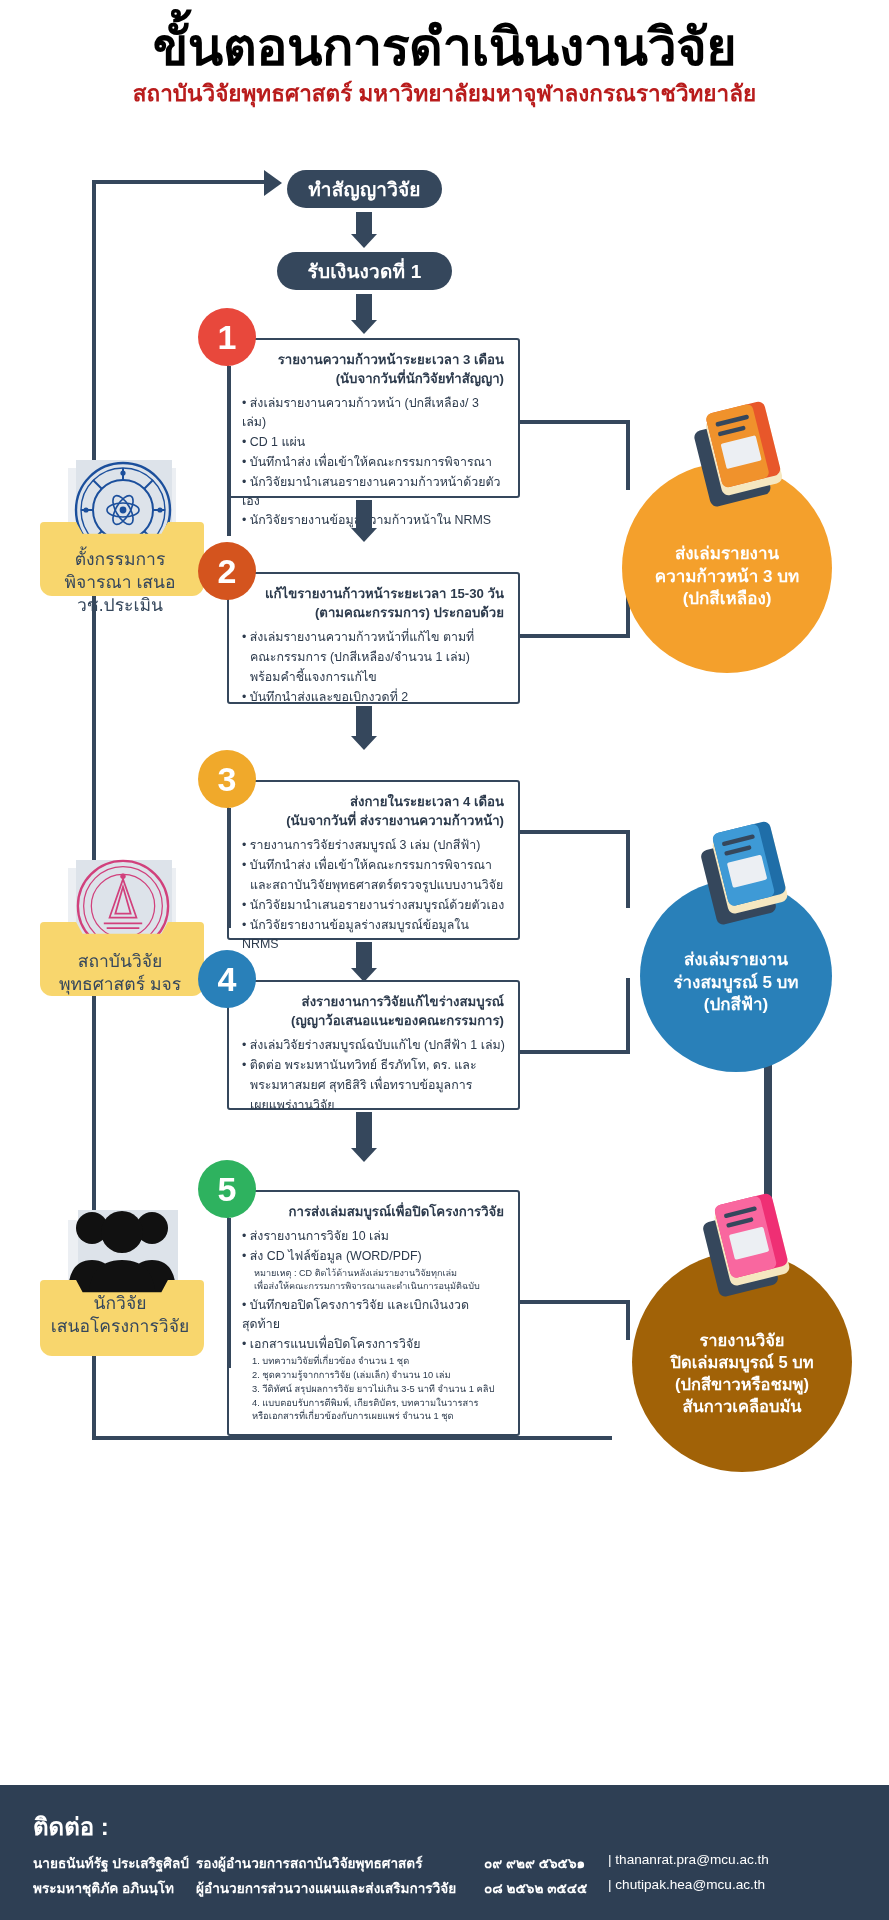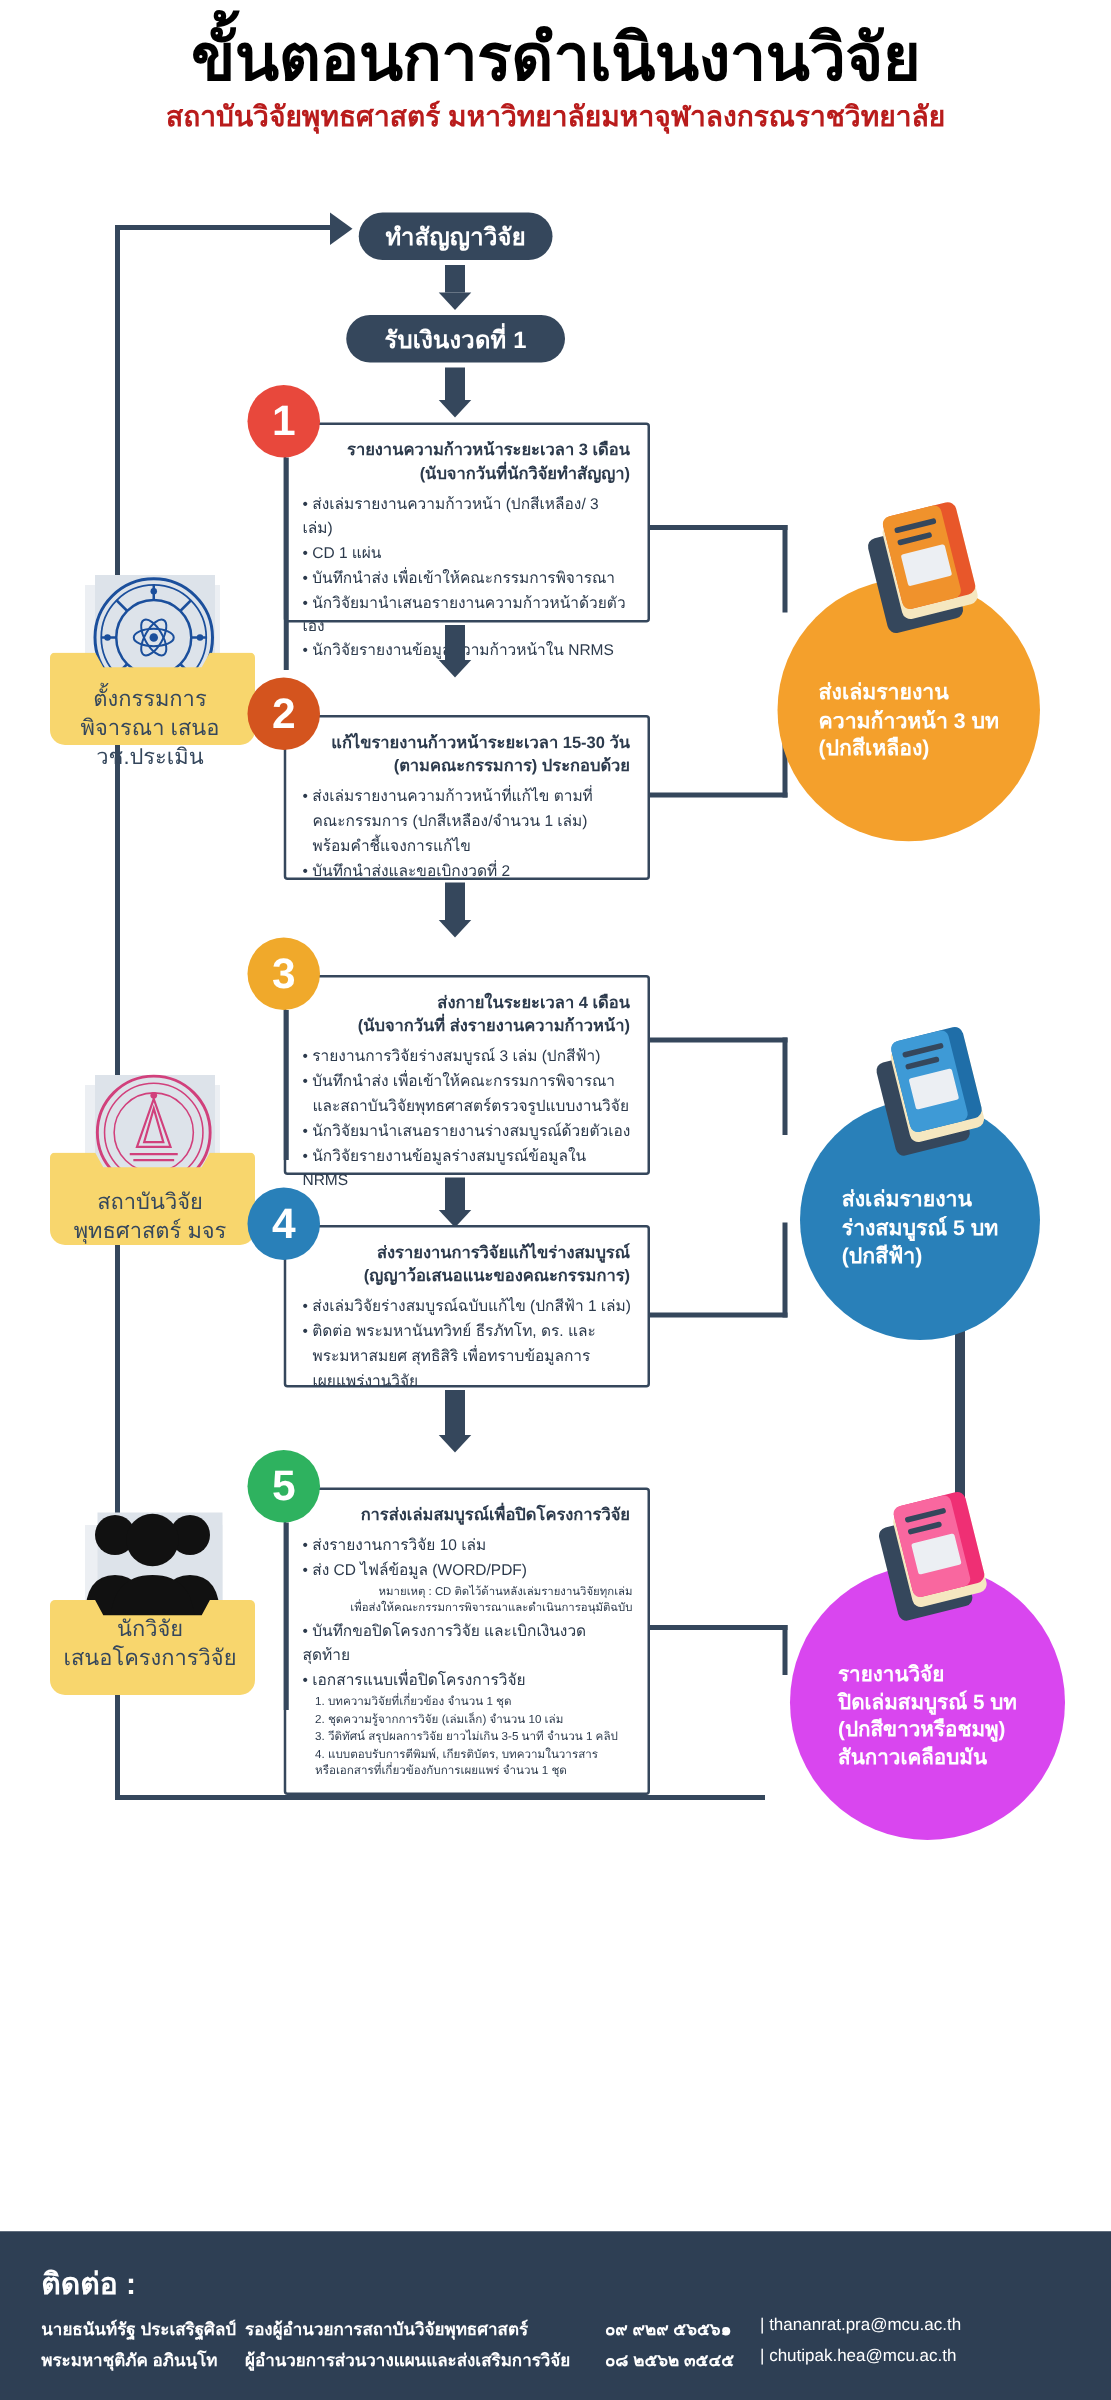--- a/index.html
+++ b/index.html
@@ -49,32 +49,32 @@
   }
   .card-h {
     text-align:right; font-weight:700; color:#2c3a4c; font-size:13.2px;
     line-height:1.45; padding:10px 14px 4px 14px;
   }
   .card-b {
     color:#2c3a4c; font-size:12.4px; line-height:1.52; padding:2px 12px 10px 13px;
   }
   .card-b .li { margin-bottom:1px; }
   .card-b .cont { padding-left:8px; }
-  .note { font-size:9.1px; line-height:1.45; padding-left:12px; color:#2c3a4c;text-align:right; }
+  .note { font-size:9.1px; line-height:1.45; padding-left:12px; color:#2c3a4c; }
   .sub { font-size:9.3px; line-height:1.5; padding-left:10px; color:#2c3a4c; }
 
   .stepnum {
     position:absolute; border-radius:50%; color:#fff;
     display:flex; align-items:center; justify-content:center;
     font-size:34px; font-weight:700; z-index:5;
   }
 
   .bigcircle {
     position:absolute; border-radius:50%; color:#fff;
-    display:flex; align-items:center; justify-content:center; text-align:left;
+    display:flex; align-items:center; justify-content:center; text-align:center;
     font-size:17px; font-weight:700; line-height:1.32;
   }
 
   .tray { position:absolute; }
   .tray-label {
     position:absolute; width:100%; text-align:center; color:#35475c;
     font-weight:400; font-size:17.5px; line-height:1.32;
   }
 
   
@@ -371,21 +371,21 @@
       <rect x="16" y="22" width="62" height="78" rx="7" fill="#35475c"></rect>
       <rect x="30" y="14" width="62" height="78" rx="7" fill="#f5e7c0"></rect>
       <rect x="32" y="8" width="60" height="76" rx="7" fill="#1f6ea8"></rect>
       <rect x="32" y="8" width="48" height="76" rx="6" fill="#3e9ad6"></rect>
       <rect x="40" y="18" width="34" height="4.5" rx="2" fill="#35475c"></rect>
       <rect x="40" y="28" width="28" height="4.5" rx="2" fill="#35475c"></rect>
       <rect x="40" y="40" width="36" height="26" rx="2" fill="#eceff3"></rect>
     </g>
   </svg>
 
-  <div class="bigcircle" style="left:632px; top:1252px; width:220px; height:220px; background:#d946ef; font-size:16.5px;">
+  <div class="bigcircle" style="left:632px; top:1252px; width:220px; height:220px; background:#a16207; font-size:16.5px;">
     <div style="padding-top:24px;">
       <div>รายงานวิจัย</div>
       <div>ปิดเล่มสมบูรณ์ 5 บท</div>
       <div>(ปกสีขาวหรือชมพู)</div>
       <div>สันกาวเคลือบมัน</div>
     </div>
   </div>
   <svg style="position:absolute; left:692px; top:1192px;" width="108" height="110" viewBox="0 0 108 112">
     <g transform="rotate(-14 54 56)">
       <rect x="16" y="22" width="62" height="78" rx="7" fill="#35475c"></rect>

